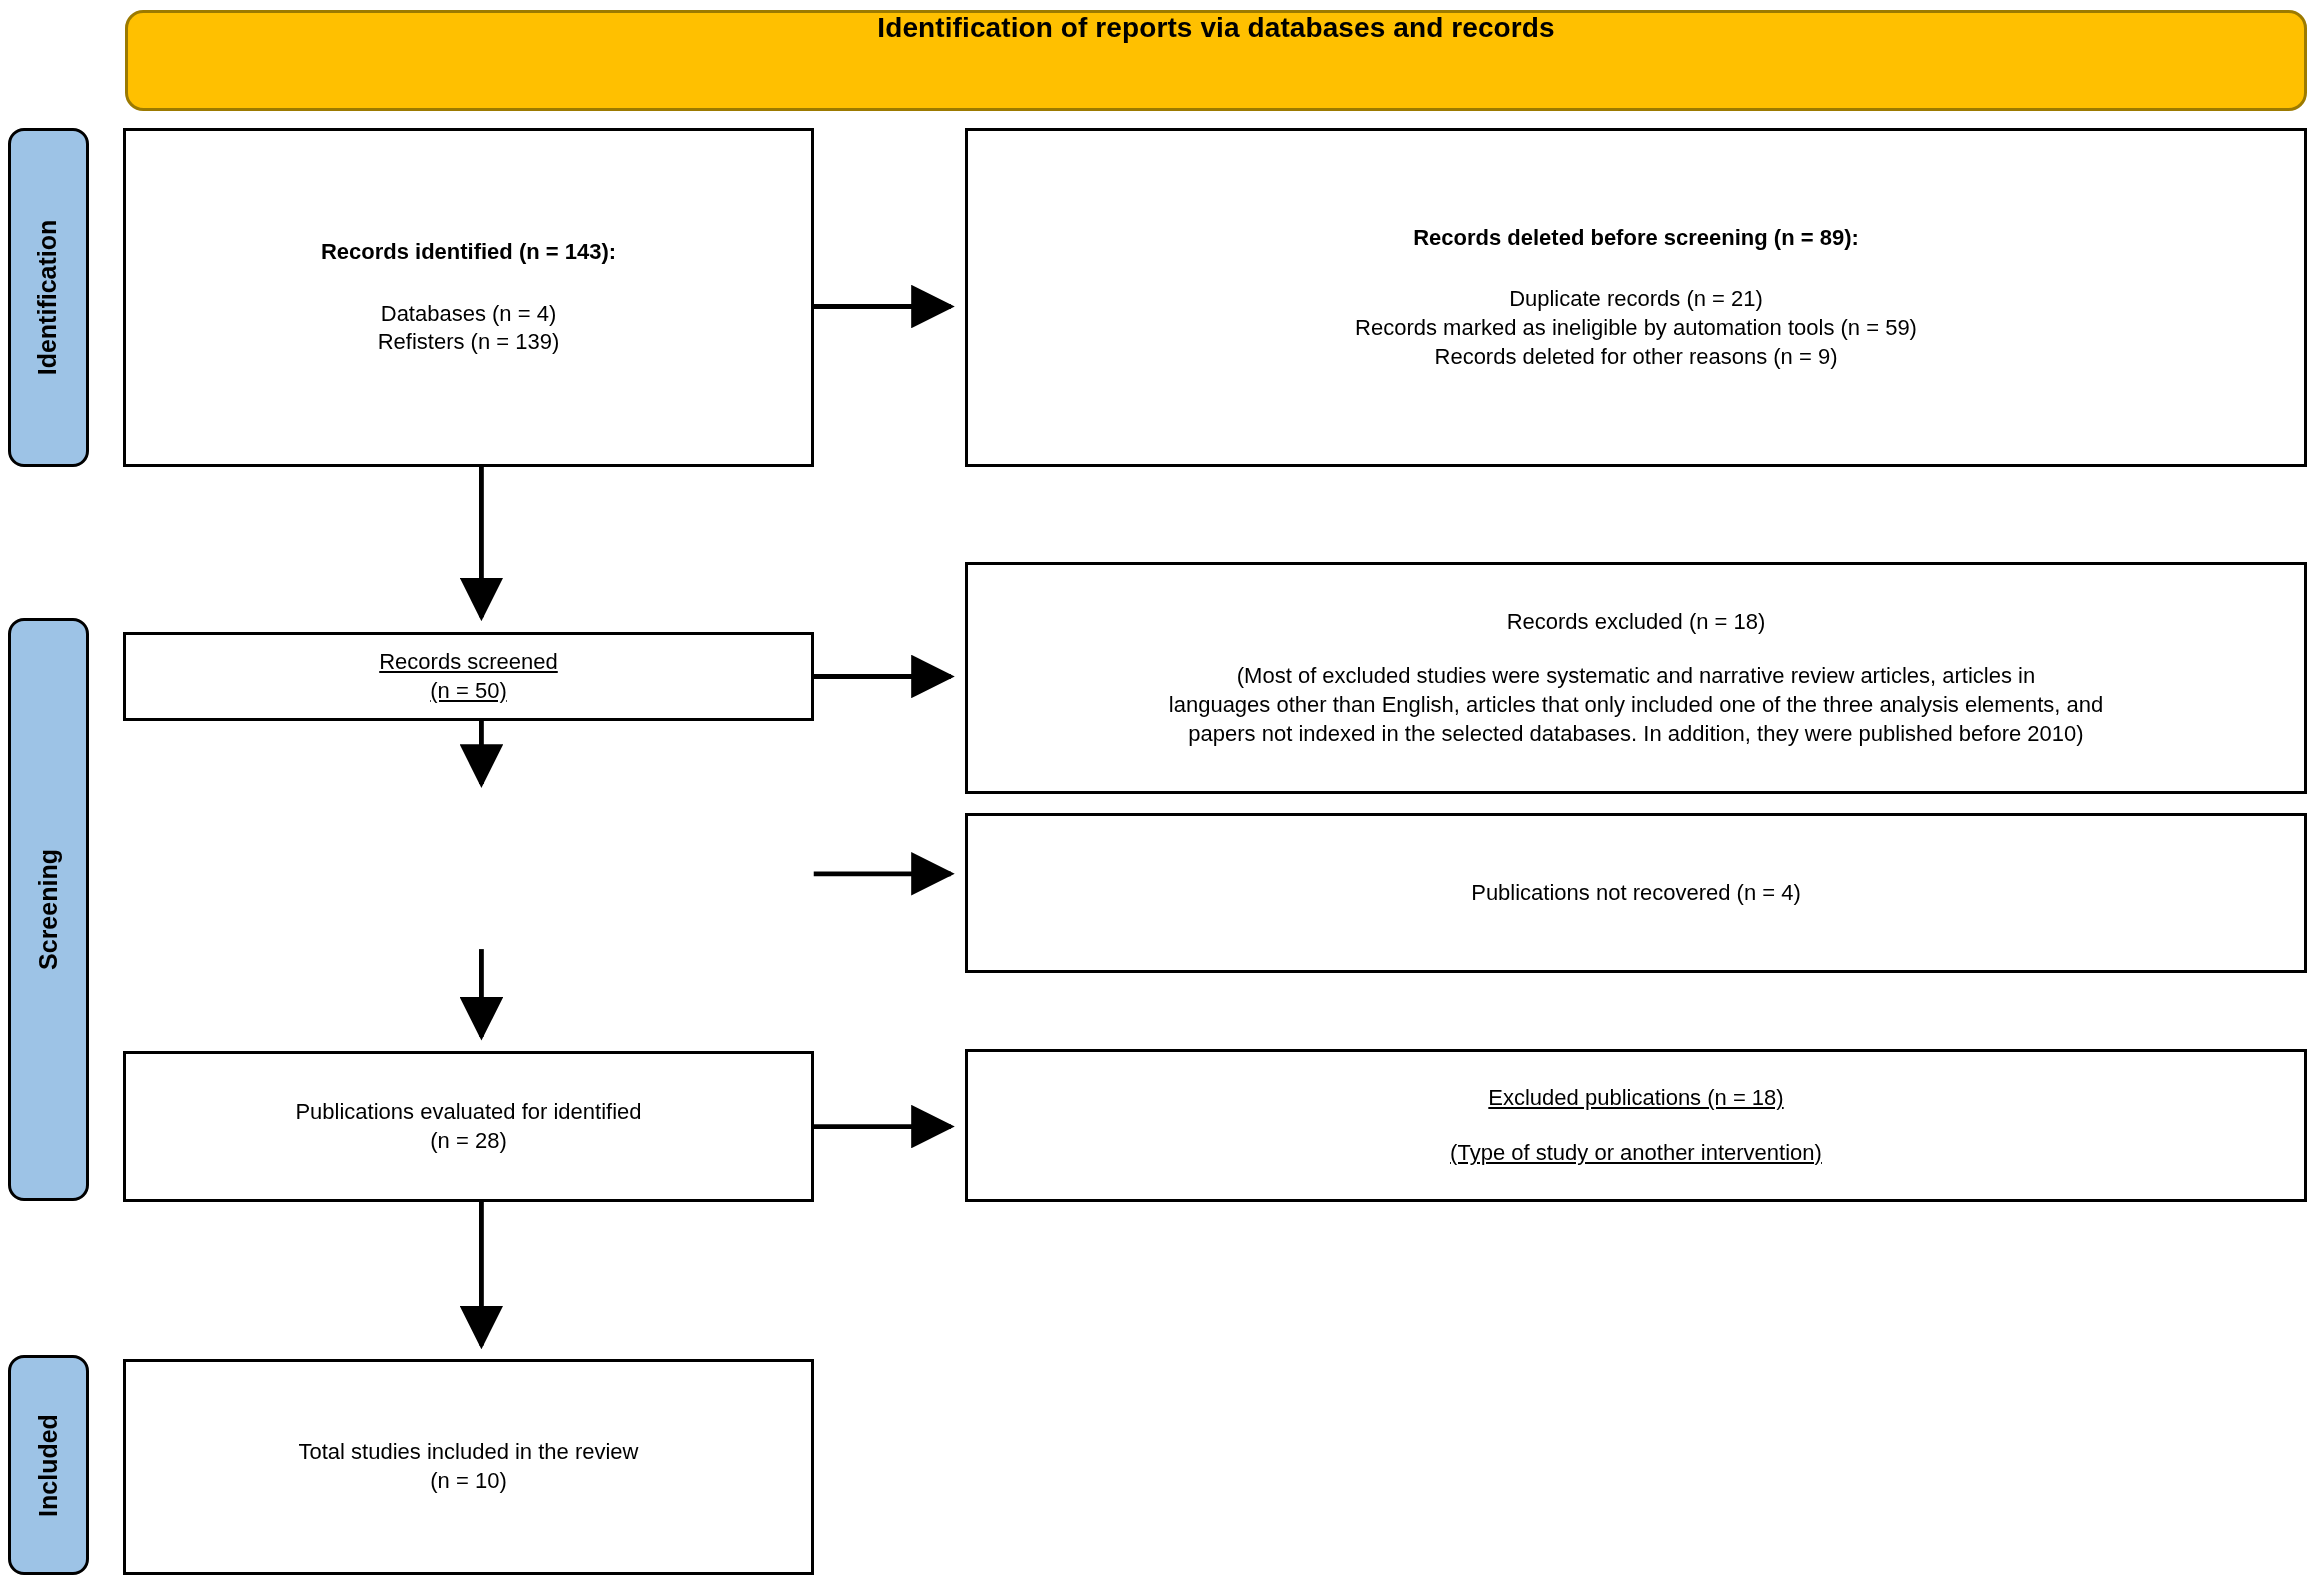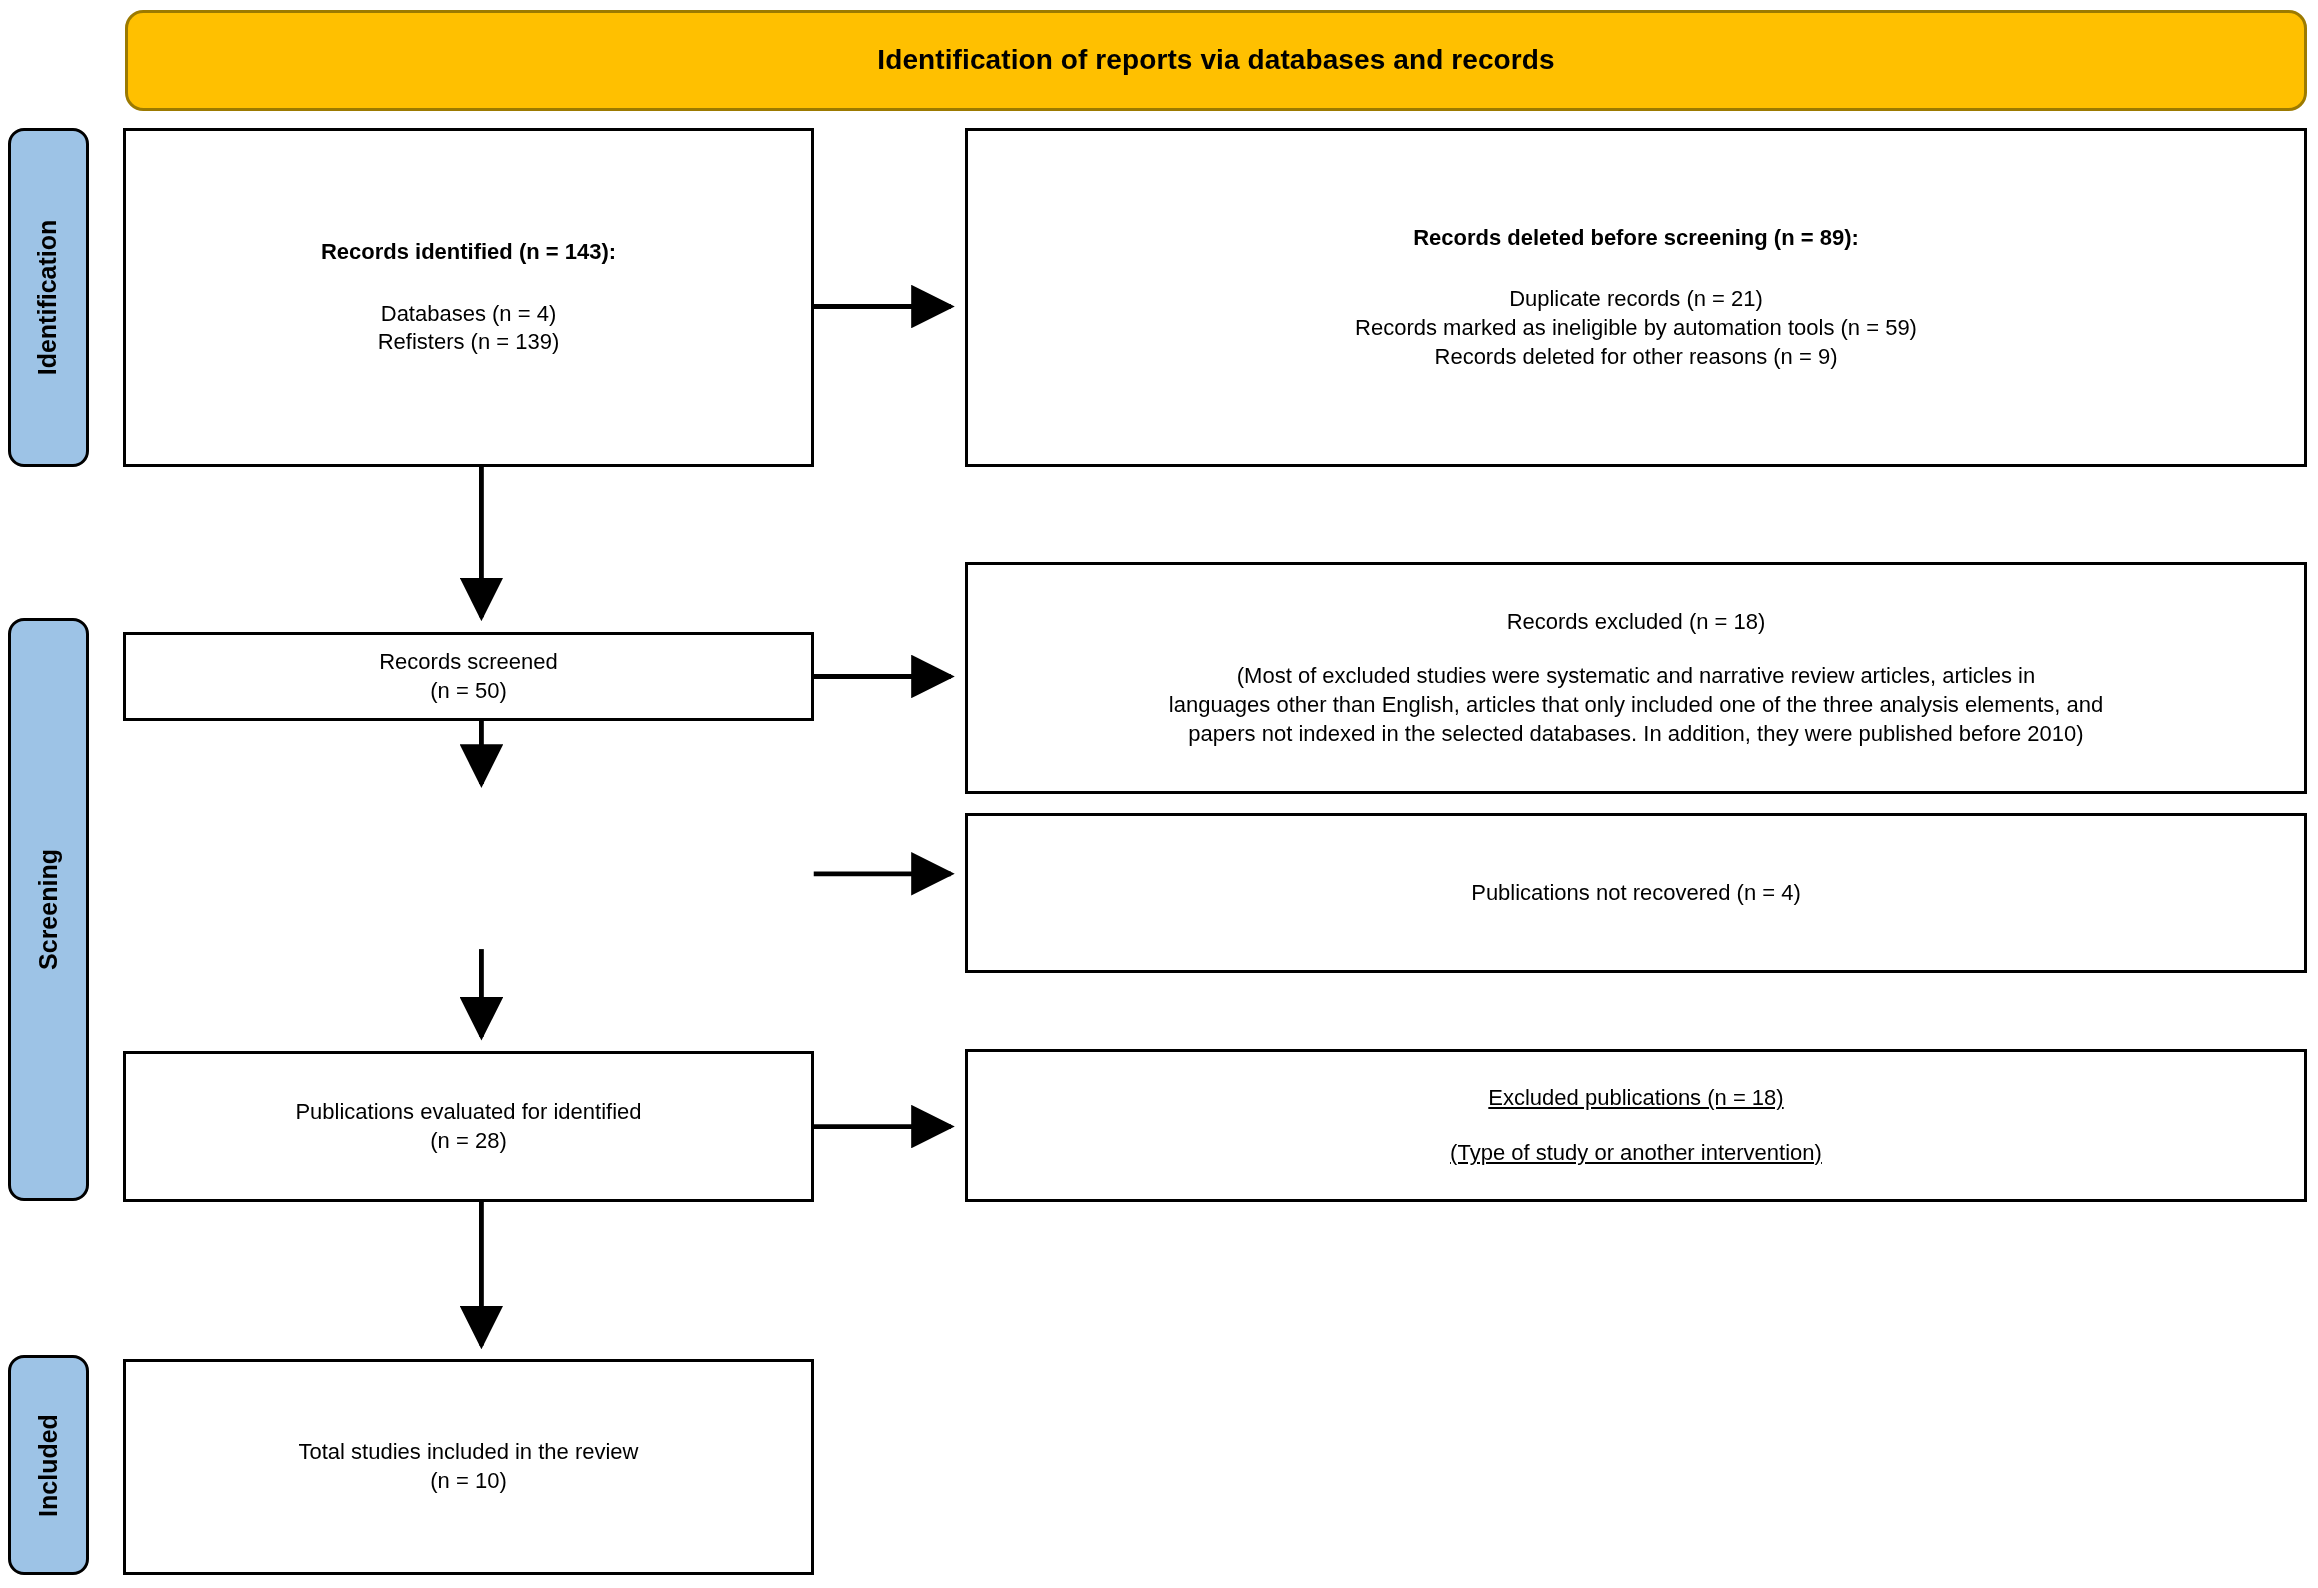--- a/index.html
+++ b/index.html
@@ -24,21 +24,20 @@
     position: absolute;
     left: 125px;
     top: 9.7px;
     width: 2182px;
     height: 101px;
     background: #FFC000;
     border: 3.8px solid #9C7A00;
     border-radius: 18.3px;
     box-sizing: border-box;
     display: flex;
-    align-items: center;
     justify-content: center;
   }
   .banner-text {
     font-size: 28px;
     font-weight: bold;
     color: #000000;
     letter-spacing: 0.1px;
     text-align: center;
     line-height: 1.1;
   }
@@ -84,21 +83,21 @@
     font-size: 22px;
     color: #000000;
     line-height: 1.30;
   }
   .box p.bold { font-weight: bold; }
   .gap-lg { height: 33px; }
   .gap-md { height: 26px; }
 
   
   #box-identified  { left: 123px; top: 128px;  width: 691px; height: 339px; }
-  #box-screened    { left: 123px; top: 632px; width: 691px; height: 89px; }
+  #box-screened    { left: 123px; top: 632px; width: 691px; height: 89px; text-decoration: underline; }
   #box-retrieved   { left: 123px; top: 799px; width: 691px; height: 151px; }
   #box-evaluated   { left: 123px; top: 1051px; width: 691px; height: 151px; }
   #box-included    { left: 123px; top: 1359px; width: 691px; height: 216px; }
 
   
   #box-deleted     { left: 965px; top: 128px;  width: 1342px; height: 339px; }
   #box-excluded-rec{ left: 965px; top: 562px; width: 1342px; height: 232px; }
   #box-notrecov    { left: 965px; top: 813px; width: 1342px; height: 160px; }
   #box-excluded-pub{ left: 965px; top: 1049px; width: 1342px; height: 153px; text-decoration: underline; }
 

